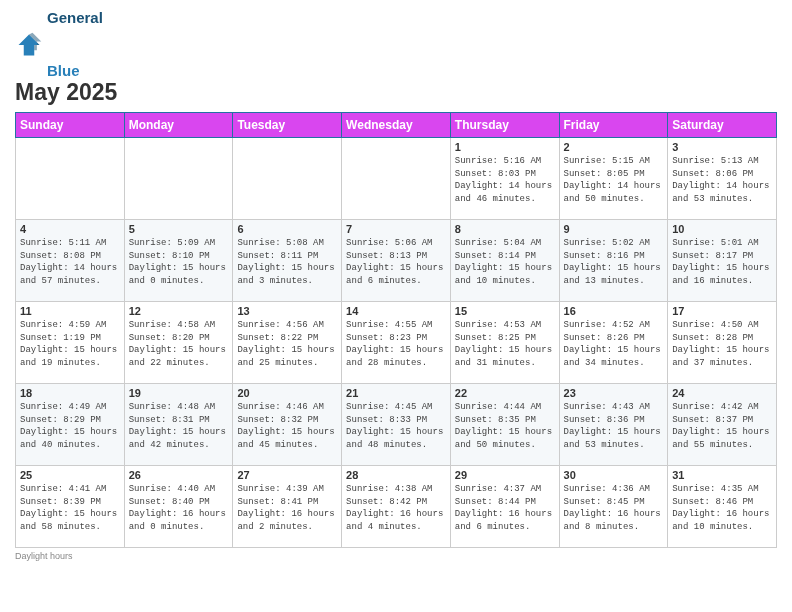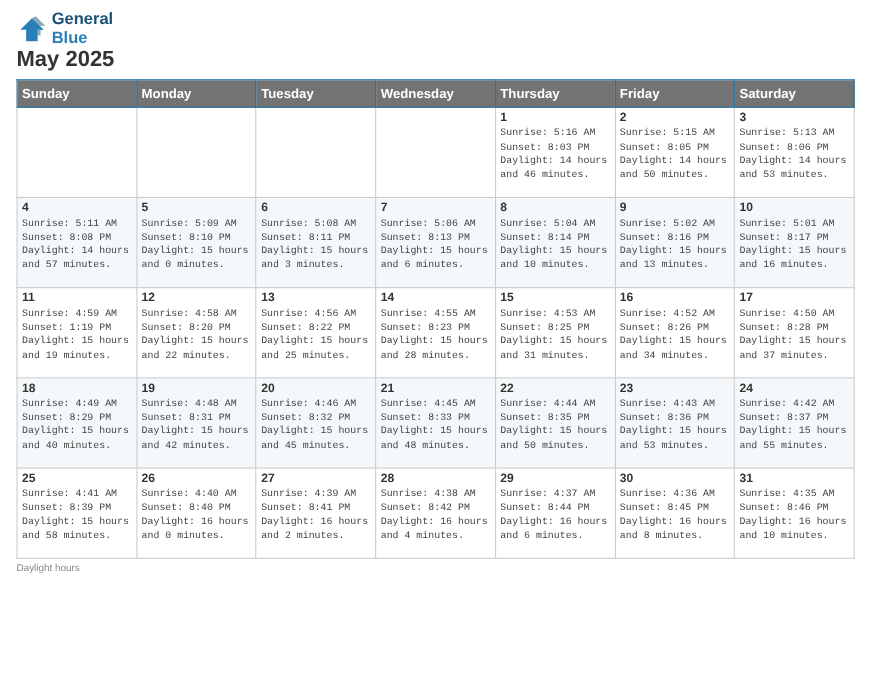--- a/index.html
+++ b/index.html
@@ -28,21 +28,21 @@
       gap: 4px;
     }
     .logo-icon {
       width: 28px;
       height: 28px;
     }
     .title-block {
       text-align: right;
     }
     .month-year {
-      font-size: 20px;
+      font-size: 23px;
       font-weight: bold;
       color: #333;
     }
     .location {
       font-size: 14px;
       color: #555;
     }
     .calendar {
       width: 100%;
       border-collapse: collapse;
@@ -83,38 +83,38 @@
       line-height: 1.4;
       font-family: Liberation Mono, monospace;
     }
     .calendar tr:nth-child(even) td {
       background: #f5f8fa;
     }
     .calendar tr:nth-child(odd) td {
       background: #fff;
     }
     .calendar thead tr th {
-      background: #737373;
+      background: #d946ef;
       margin-left: 10px;
     }
   </style>
 </head>
 <body>
 
 <div class="page">
   <div class="header">
     <div class="logo">
       <svg class="logo-icon" viewBox="0 0 32 32">
         <rect x="0" y="0" width="32" height="32" fill="none"></rect>
         <polygon points="16,4 28,16 22,16 22,28 10,28 10,16 4,16" fill="#2980b9"></polygon>
         <polygon points="20,2 30,12 25,12 25,22 22,22 22,16 28,16 16,4" fill="#1a5276" opacity="0.5"></polygon>
       </svg>
       <div>
         <div style="font-size:15px;font-weight:bold;color:#1a5276;line-height:1.1;">General</div>
-        <div style="font-size:15px;font-weight:bold;color:#2980b9;line-height:1.1;">Blue</div>
+        <div style="font-size:15px;font-weight:bold;color:#2980b9;line-height:1.1;margin-top:36px;">Blue</div>
       </div>
     </div>
     <div class="title-block">
       <div class="month-year">May 2025</div>
     </div>
   </div>
 
   <table class="calendar">
     <thead>
       <tr>

